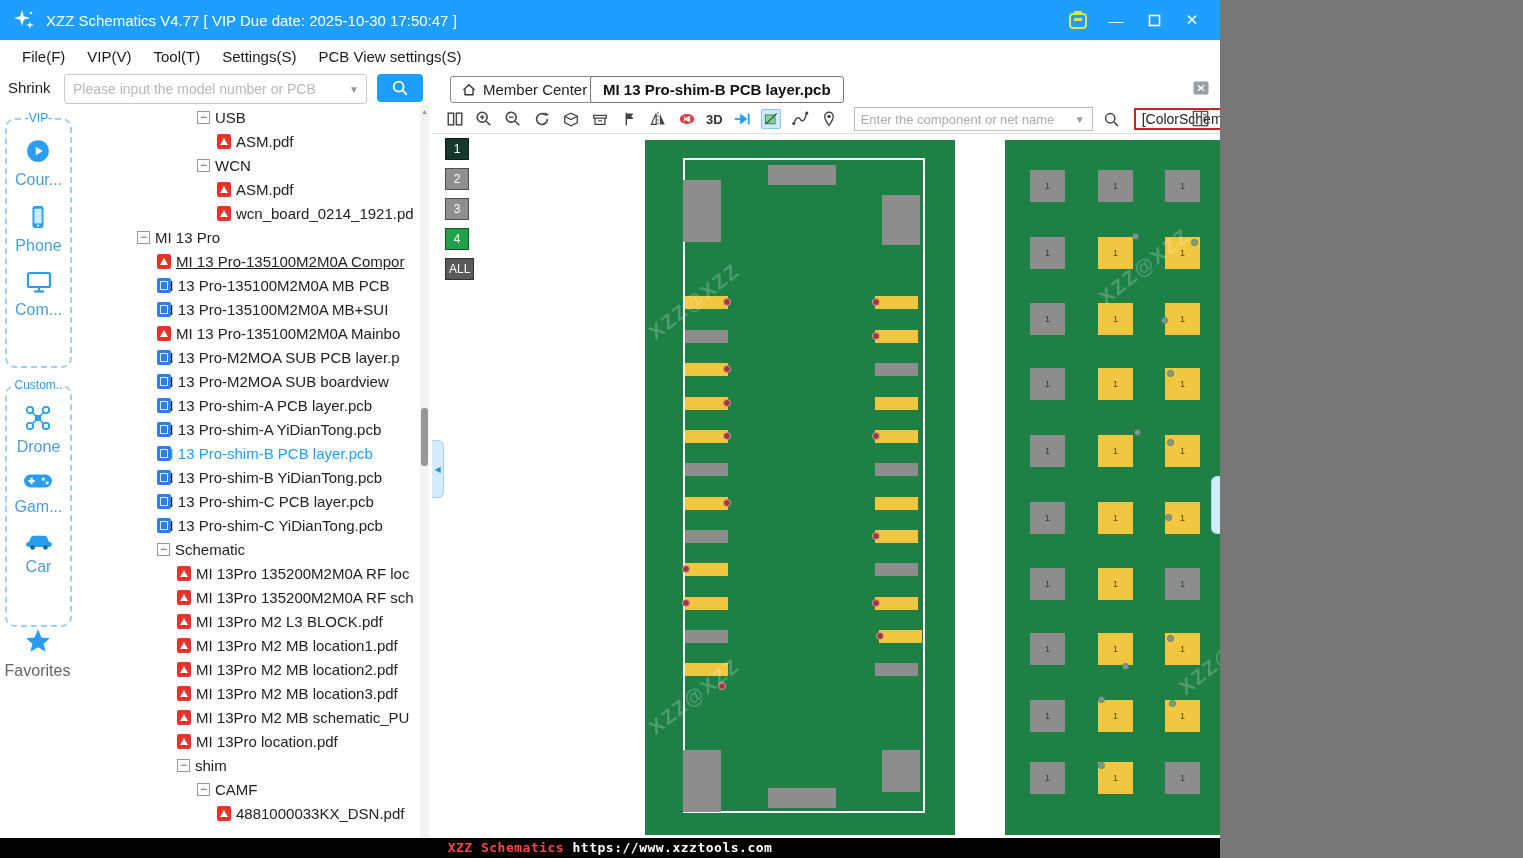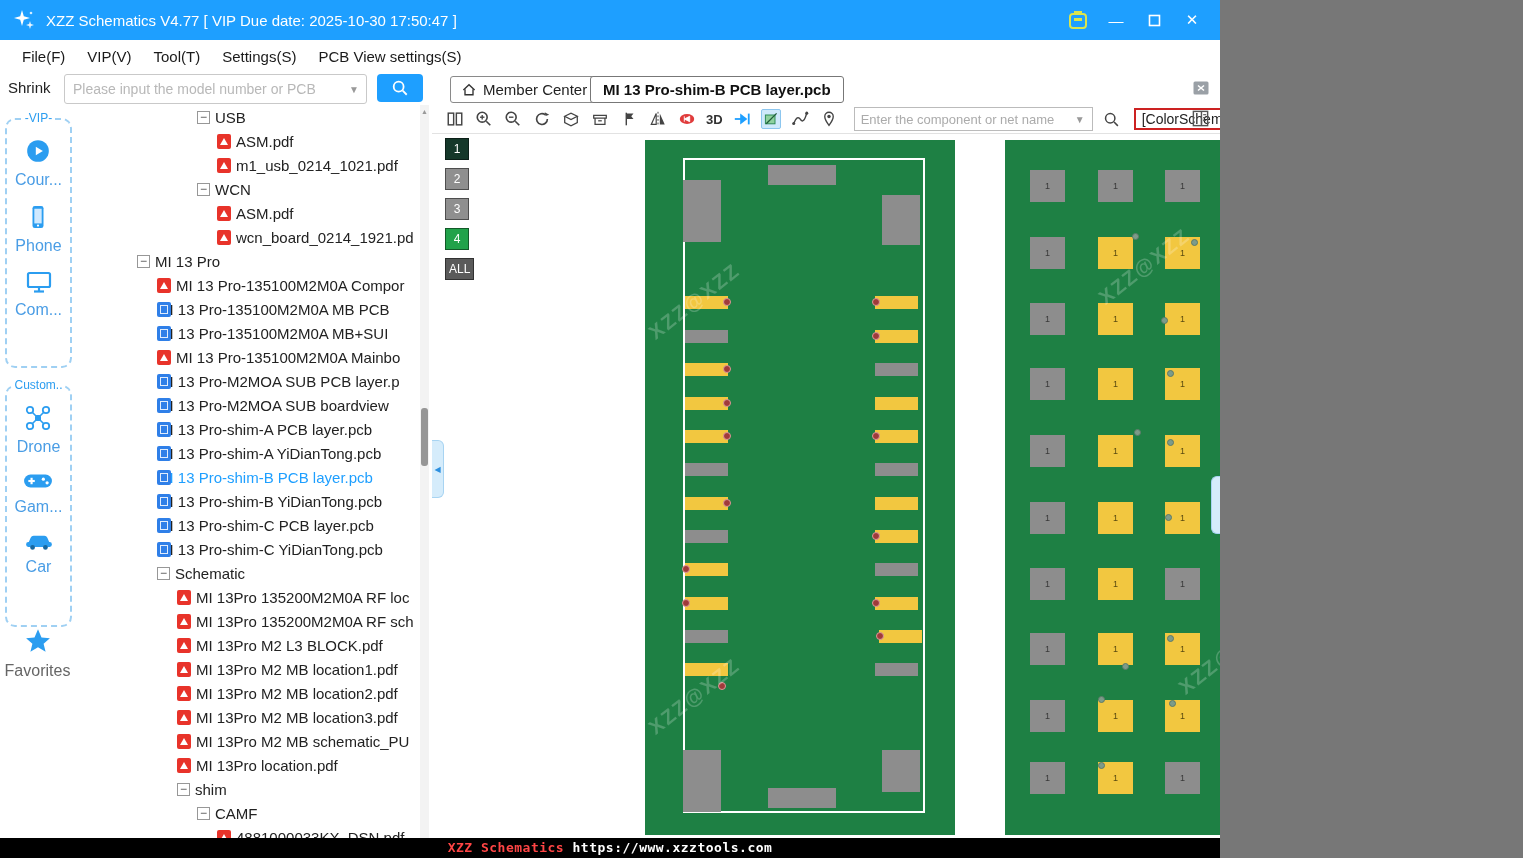--- a/index.html
+++ b/index.html
@@ -227,41 +227,37 @@
   <div id="tree-panel">
     <div id="file-tree">
         <div class="tree-row" style="padding-left: 122px;">
           <span class="t-collapse">−</span>
           <span class="t-label">USB</span>
         </div>
         <div class="tree-row" style="padding-left: 142px;">
           <span class="t-ico pdf"></span>
           <span class="t-label">ASM.pdf</span>
         </div>
-        <div class="tree-row" style="padding-left: 142px;">
-          <span class="t-ico pdf"></span>
-          <span class="t-label">m1_usb_0214_1021.pdf</span>
-        </div>
         <div class="tree-row" style="padding-left: 122px;">
           <span class="t-collapse">−</span>
           <span class="t-label">WCN</span>
         </div>
         <div class="tree-row" style="padding-left: 142px;">
           <span class="t-ico pdf"></span>
           <span class="t-label">ASM.pdf</span>
         </div>
         <div class="tree-row" style="padding-left: 142px;">
           <span class="t-ico pdf"></span>
           <span class="t-label">wcn_board_0214_1921.pd</span>
         </div>
         <div class="tree-row" style="padding-left: 62px;">
           <span class="t-collapse">−</span>
           <span class="t-label">MI 13 Pro</span>
         </div>
-        <div class="tree-row" style="padding-left: 82px;">
+        <div class="tree-row" style="padding-left: 82px; text-decoration: underline;">
           <span class="t-ico pdf"></span>
           <span class="t-label">MI 13 Pro-135100M2M0A Compor</span>
         </div>
         <div class="tree-row" style="padding-left: 82px;">
           <span class="t-ico board"></span>
           <span class="t-label">MI 13 Pro-135100M2M0A MB PCB</span>
         </div>
         <div class="tree-row" style="padding-left: 82px;">
           <span class="t-ico board"></span>
           <span class="t-label">MI 13 Pro-135100M2M0A MB+SUI</span>

